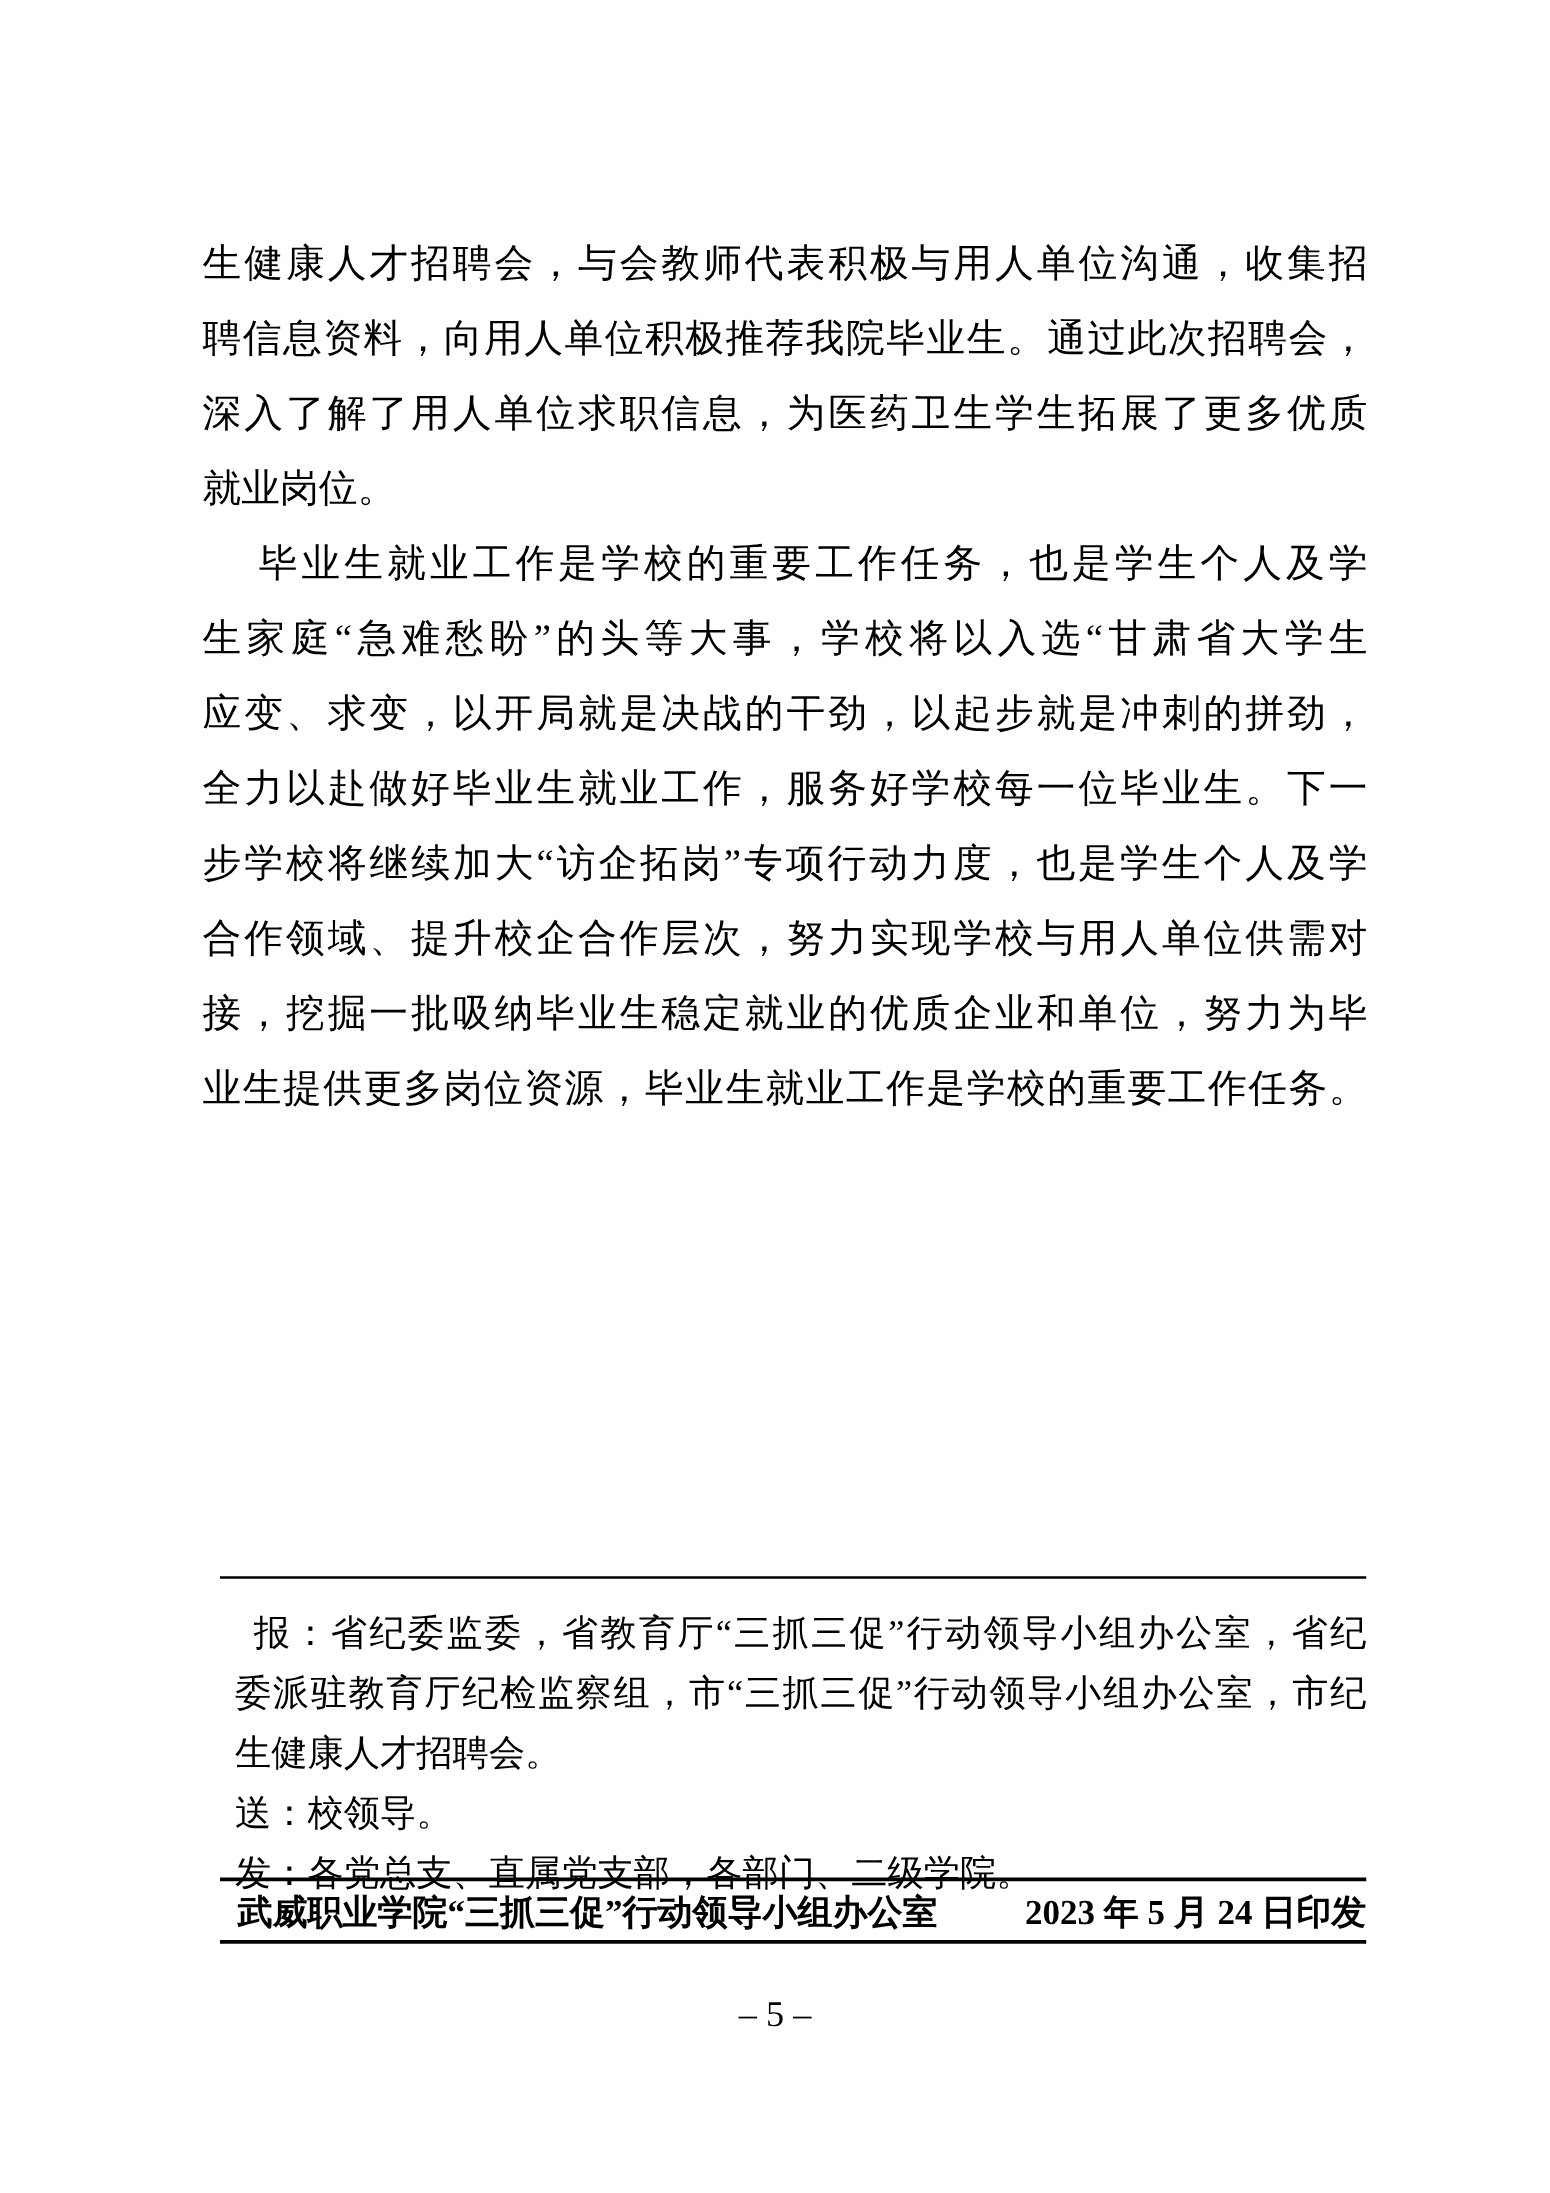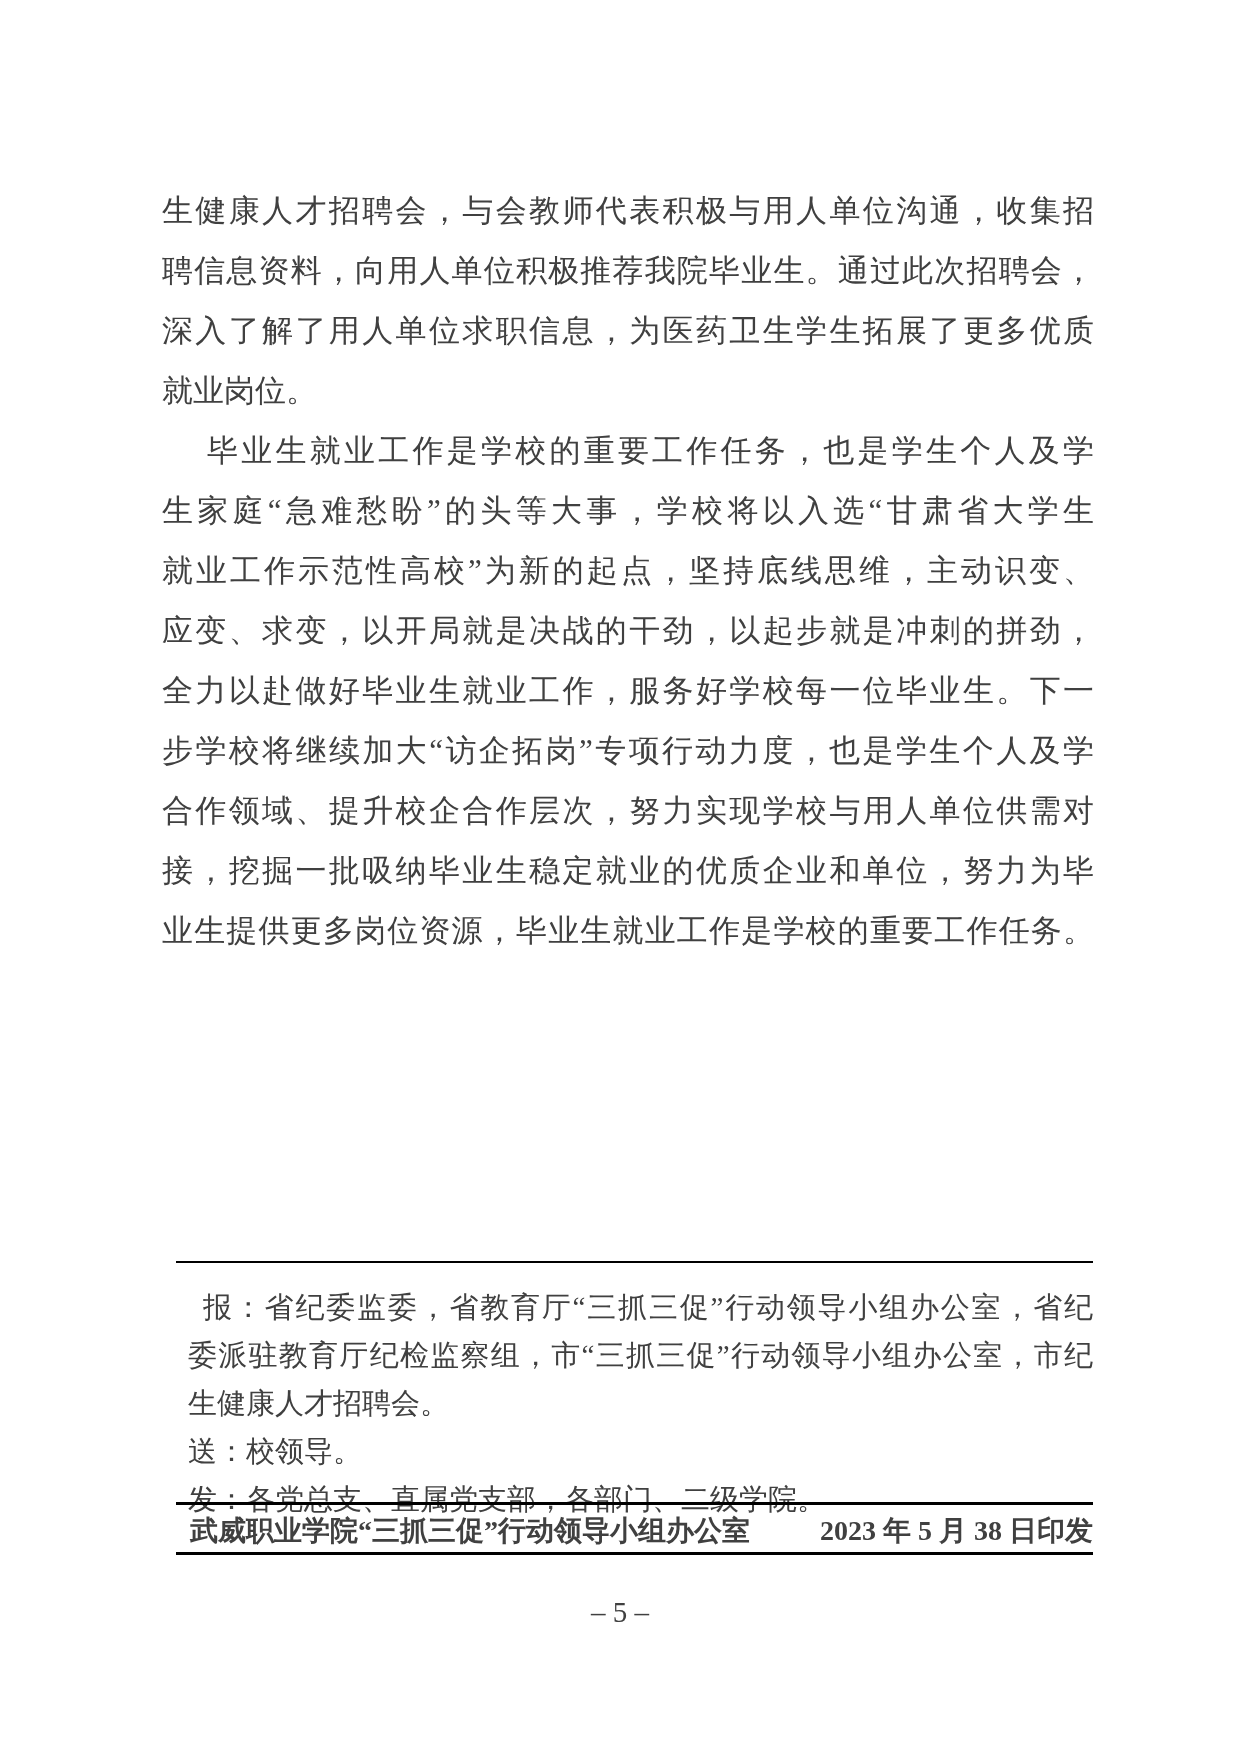--- a/index.html
+++ b/index.html
@@ -7,21 +7,21 @@
     padding: 0;
     background: #ffffff;
   }
   .page {
     position: relative;
     width: 1240px;
     height: 1754px;
     background: #ffffff;
     overflow: hidden;
     font-family: "Liberation Serif", serif;
-    color: #404040;
+    color: #000000;
   }
   
   .body-block {
     position: absolute;
     left: 162px;
     top: 181px;
     width: 932px;
   }
   .bline {
     height: 60px;
@@ -86,21 +86,20 @@
 
 <div class="page">
 
   <div class="body-block">
     <div class="bline jl">生健康人才招聘会，与会教师代表积极与用人单位沟通，收集招</div>
     <div class="bline jl">聘信息资料，向用人单位积极推荐我院毕业生。通过此次招聘会，</div>
     <div class="bline jl">深入了解了用人单位求职信息，为医药卫生学生拓展了更多优质</div>
     <div class="bline">就业岗位。</div>
     <div class="bline jl indent2">毕业生就业工作是学校的重要工作任务，也是学生个人及学</div>
     <div class="bline jl">生家庭“急难愁盼”的头等大事，学校将以入选“甘肃省大学生</div>
-    <div class="bline jl">就业工作示范性高校”为新的起点，坚持底线思维，主动识变、</div>
     <div class="bline jl">应变、求变，以开局就是决战的干劲，以起步就是冲刺的拼劲，</div>
     <div class="bline jl">全力以赴做好毕业生就业工作，服务好学校每一位毕业生。下一</div>
     <div class="bline jl">步学校将继续加大“访企拓岗”专项行动力度，也是学生个人及学</div>
     <div class="bline jl">合作领域、提升校企合作层次，努力实现学校与用人单位供需对</div>
     <div class="bline jl">接，挖掘一批吸纳毕业生稳定就业的优质企业和单位，努力为毕</div>
     <div class="bline jl">业生提供更多岗位资源，毕业生就业工作是学校的重要工作任务。</div>
   </div>
 
   <div class="rule rule-top"></div>
 
@@ -109,20 +108,20 @@
     <div class="kline jl">委派驻教育厅纪检监察组，市“三抓三促”行动领导小组办公室，市纪</div>
     <div class="kline">生健康人才招聘会。</div>
     <div class="kline">送：校领导。</div>
     <div class="kline">发：各党总支、直属党支部，各部门、二级学院。</div>
   </div>
 
   <div class="rule rule-mid"></div>
 
   <div class="imprint">
     <span>武威职业学院“三抓三促”行动领导小组办公室</span>
-    <span>2023 年 5 月 38 日印发</span>
+    <span>2023 年 5 月 24 日印发</span>
   </div>
 
   <div class="rule rule-bottom"></div>
 
   <div class="pagenum">– 5 –</div>
 
 </div>
 
 </body></html>

